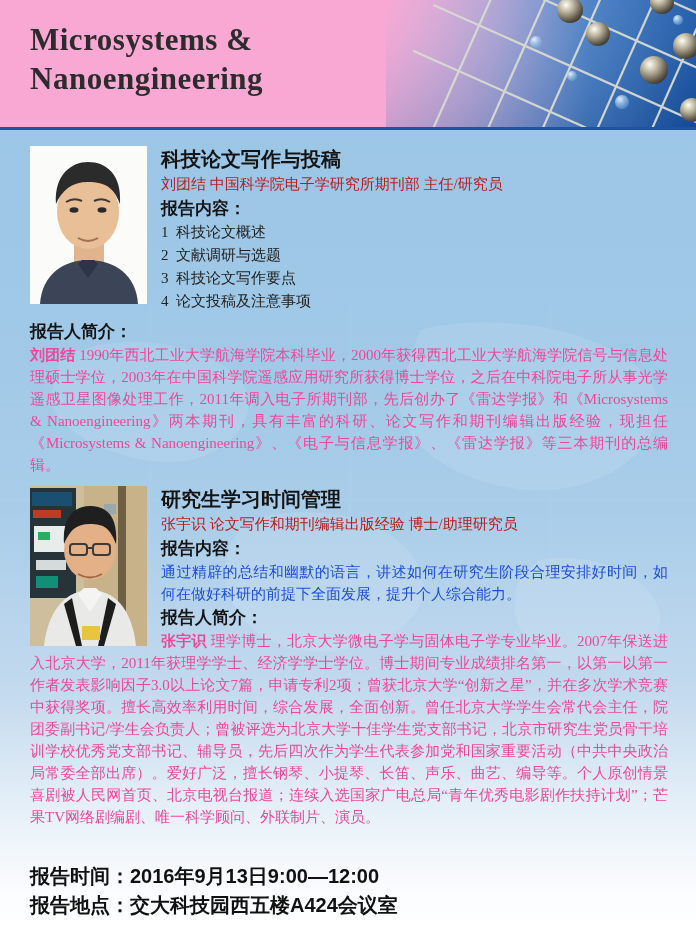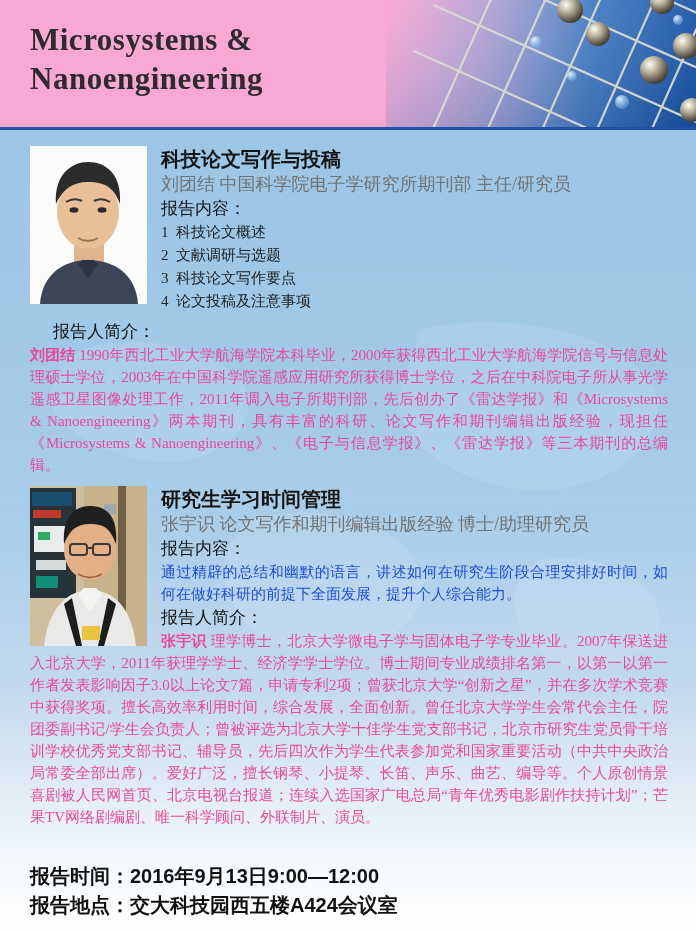--- a/index.html
+++ b/index.html
@@ -40,25 +40,25 @@
     display:block;
   }
   .photo svg { display:block; }
 
   .talk-title {
     font-family:"Liberation Sans", sans-serif;
     font-weight:bold; font-size:20px; line-height:25px; color:#141414;
     padding-top:1px;
   }
   .speaker-line {
-    font-size:18px; line-height:24px; color:#737373;
+    font-size:15px; line-height:24px; color:#b91c1c;
   }
   .label {
     font-family:"Liberation Sans", sans-serif;
-    font-weight:normal; font-size:17px; line-height:25px; color:#141414;margin-left:23px;
+    font-weight:bold; font-size:17px; line-height:25px; color:#141414;
   }
   .content-list { list-style:none; font-size:15px; line-height:23px; color:#222; }
   .content-list li { white-space:pre; }
   .content-text {
     font-size:15px; line-height:22px; color:#1d4ed8; text-align:justify;
   }
   .bio-block-clear { clear:both; padding-top:6px; }
   .bio-text { font-size:15px; line-height:22px; color:#ec4899; text-align:justify; }
   .bio-name { font-weight:bold; }
   .talk2-wrap { margin-top:10px; }

